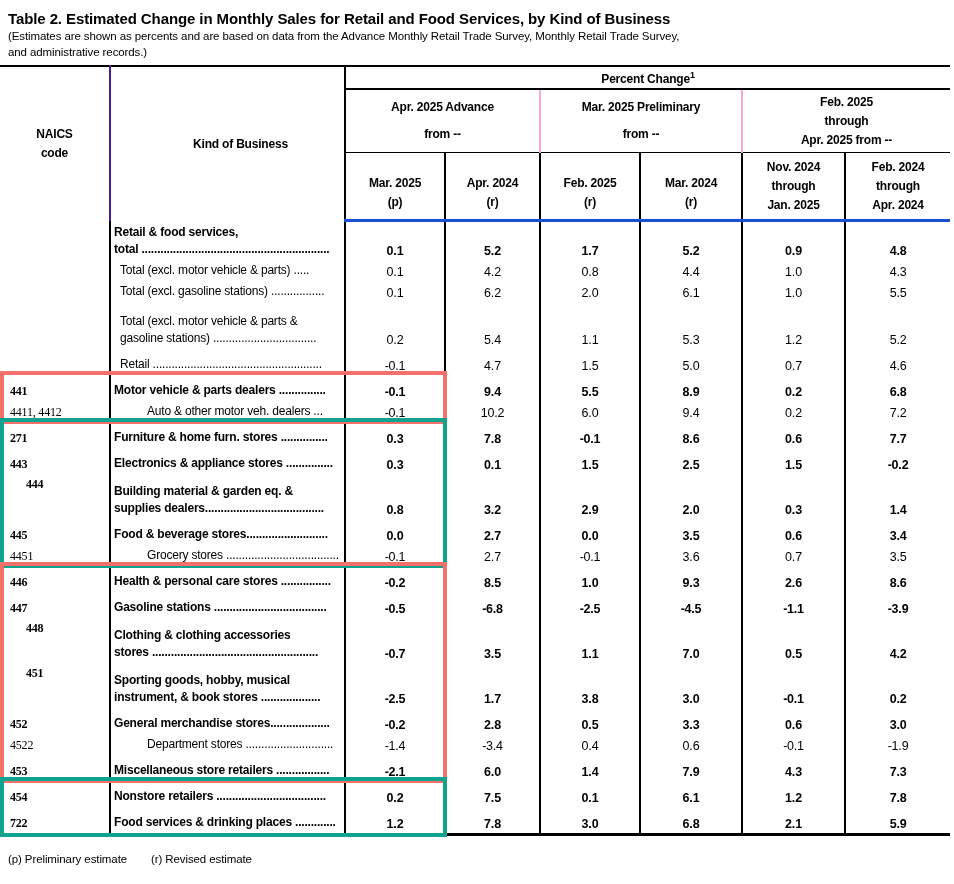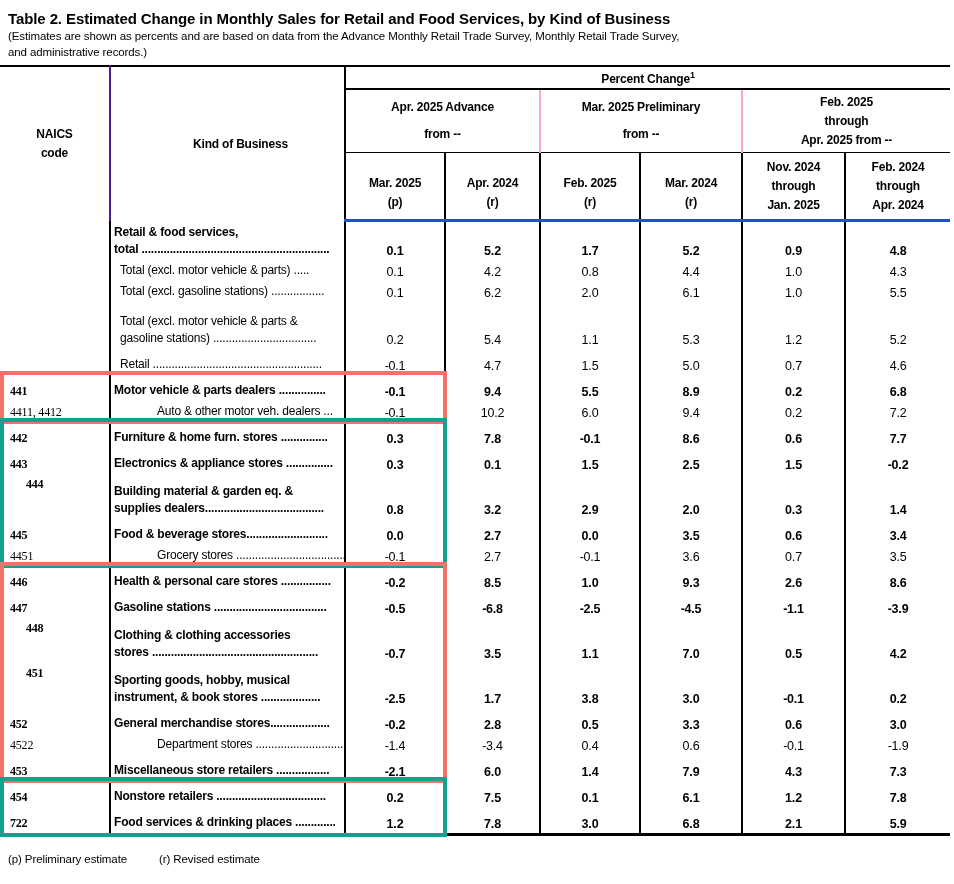--- a/index.html
+++ b/index.html
@@ -32,28 +32,28 @@
   .c-val { border-left:2px solid #000; text-align:center; font-size:12.5px; }
   tbody tr:last-child td { border-bottom:3px solid #000; }
   tr.grand td  { height:36px; font-weight:bold; }
   tr.tline td  { height:19px;margin-left:36px; }
   tr.tline2 td { height:42px; }
   tr.rtotal td { height:24px; }
   tr.major td  { height:24px; font-weight:bold; }
   tr.major2 td { height:40px; font-weight:bold; }
   tr.sub td    { height:19px; }
   tr.tline .c-label, tr.tline2 .c-label, tr.rtotal .c-label { padding-left:9px; }
-  tr.sub .c-label { padding-left:46px; }
+  tr.sub .c-label { padding-left:36px; }
   tr.major2 .c-naics, tr.tline2 .c-naics { vertical-align:top; padding-top:3px;padding-left:26px; }
   
   .hl-box { position:absolute; box-sizing:border-box; border:4px solid; pointer-events:none; }
   
   .footnotes { font-size:11.5px; letter-spacing:-0.1px; padding-left:8px; }
   .fn-pr { margin-top:17px; }
-  .fn-pr .fn-r { margin-left:32px; }
+  .fn-pr .fn-r { margin-left:24px; }
 </style>
 </head>
 <body>
 
 <div class="page">
 
   <div class="title">Table 2.  Estimated Change in Monthly Sales for Retail and Food Services, by Kind of Business</div>
   <div class="subtitle">
     <div>(Estimates are shown as percents and are based on data from the Advance Monthly Retail Trade Survey,  Monthly Retail Trade Survey,</div>
     <div> and administrative records.)</div>
@@ -205,21 +205,21 @@
               <div class="lbl">Auto &amp; other motor veh. dealers ...</div>
             </td>
     <td class="c-val">-0.1</td>
     <td class="c-val">10.2</td>
     <td class="c-val">6.0</td>
     <td class="c-val">9.4</td>
     <td class="c-val">0.2</td>
     <td class="c-val">7.2</td>
   </tr>
           <tr class="major">
-    <td class="c-naics">442</td>
+    <td class="c-naics">271</td>
     <td class="c-label">
               <div class="lbl">Furniture &amp; home furn. stores ...............</div>
             </td>
     <td class="c-val">0.3</td>
     <td class="c-val">7.8</td>
     <td class="c-val">-0.1</td>
     <td class="c-val">8.6</td>
     <td class="c-val">0.6</td>
     <td class="c-val">7.7</td>
   </tr>

